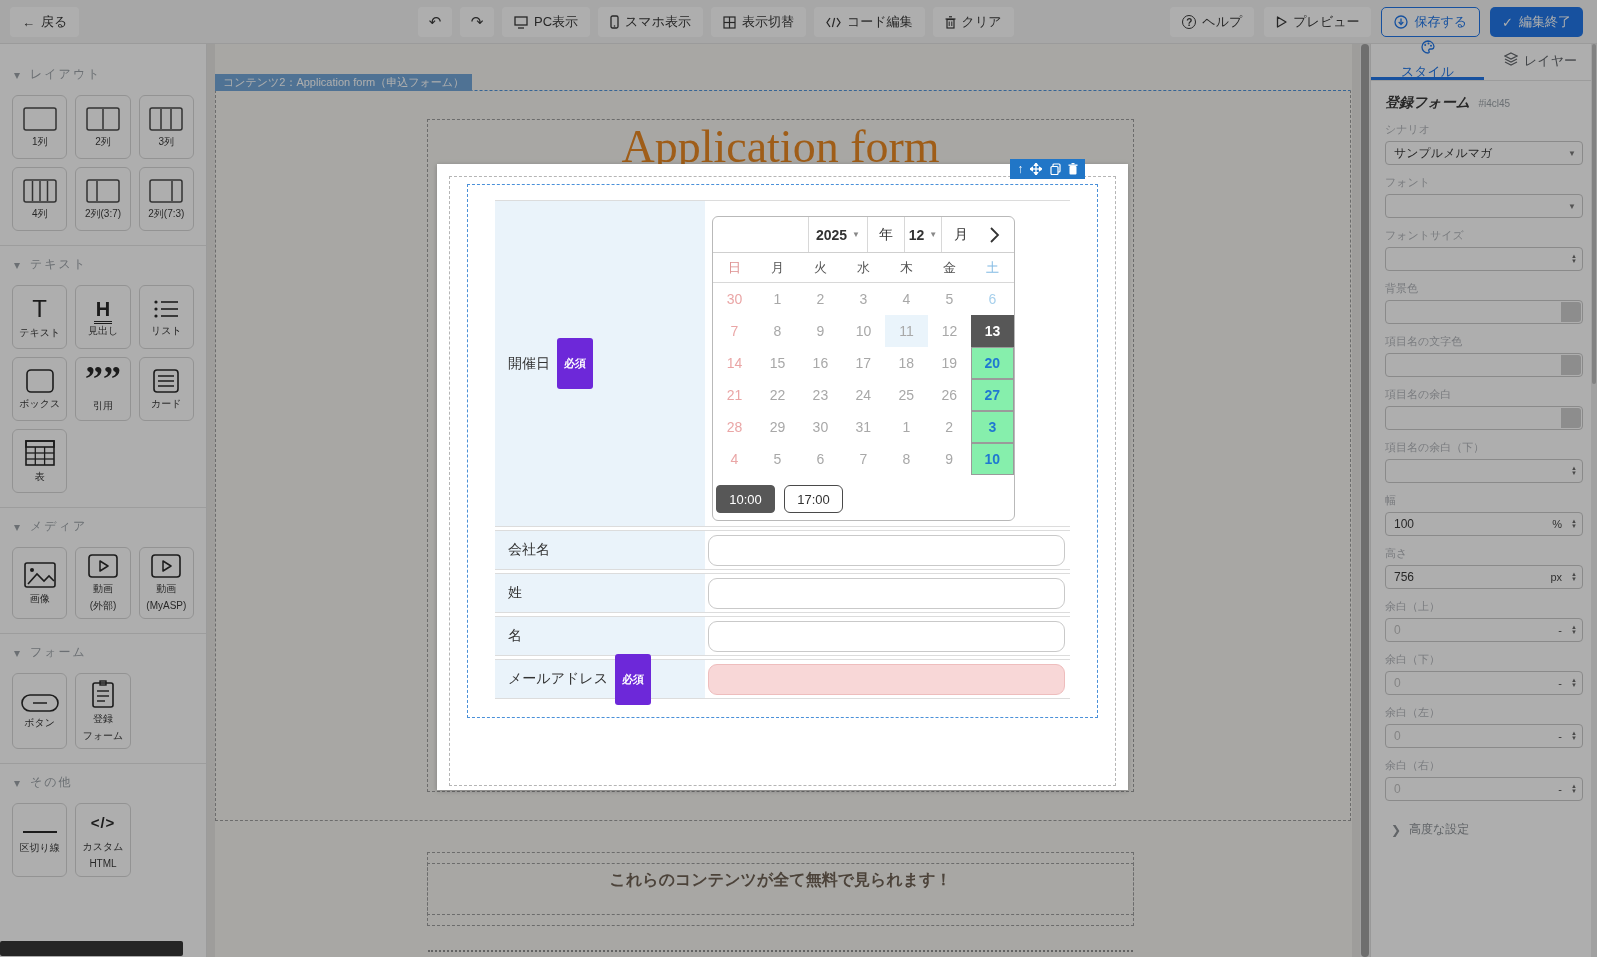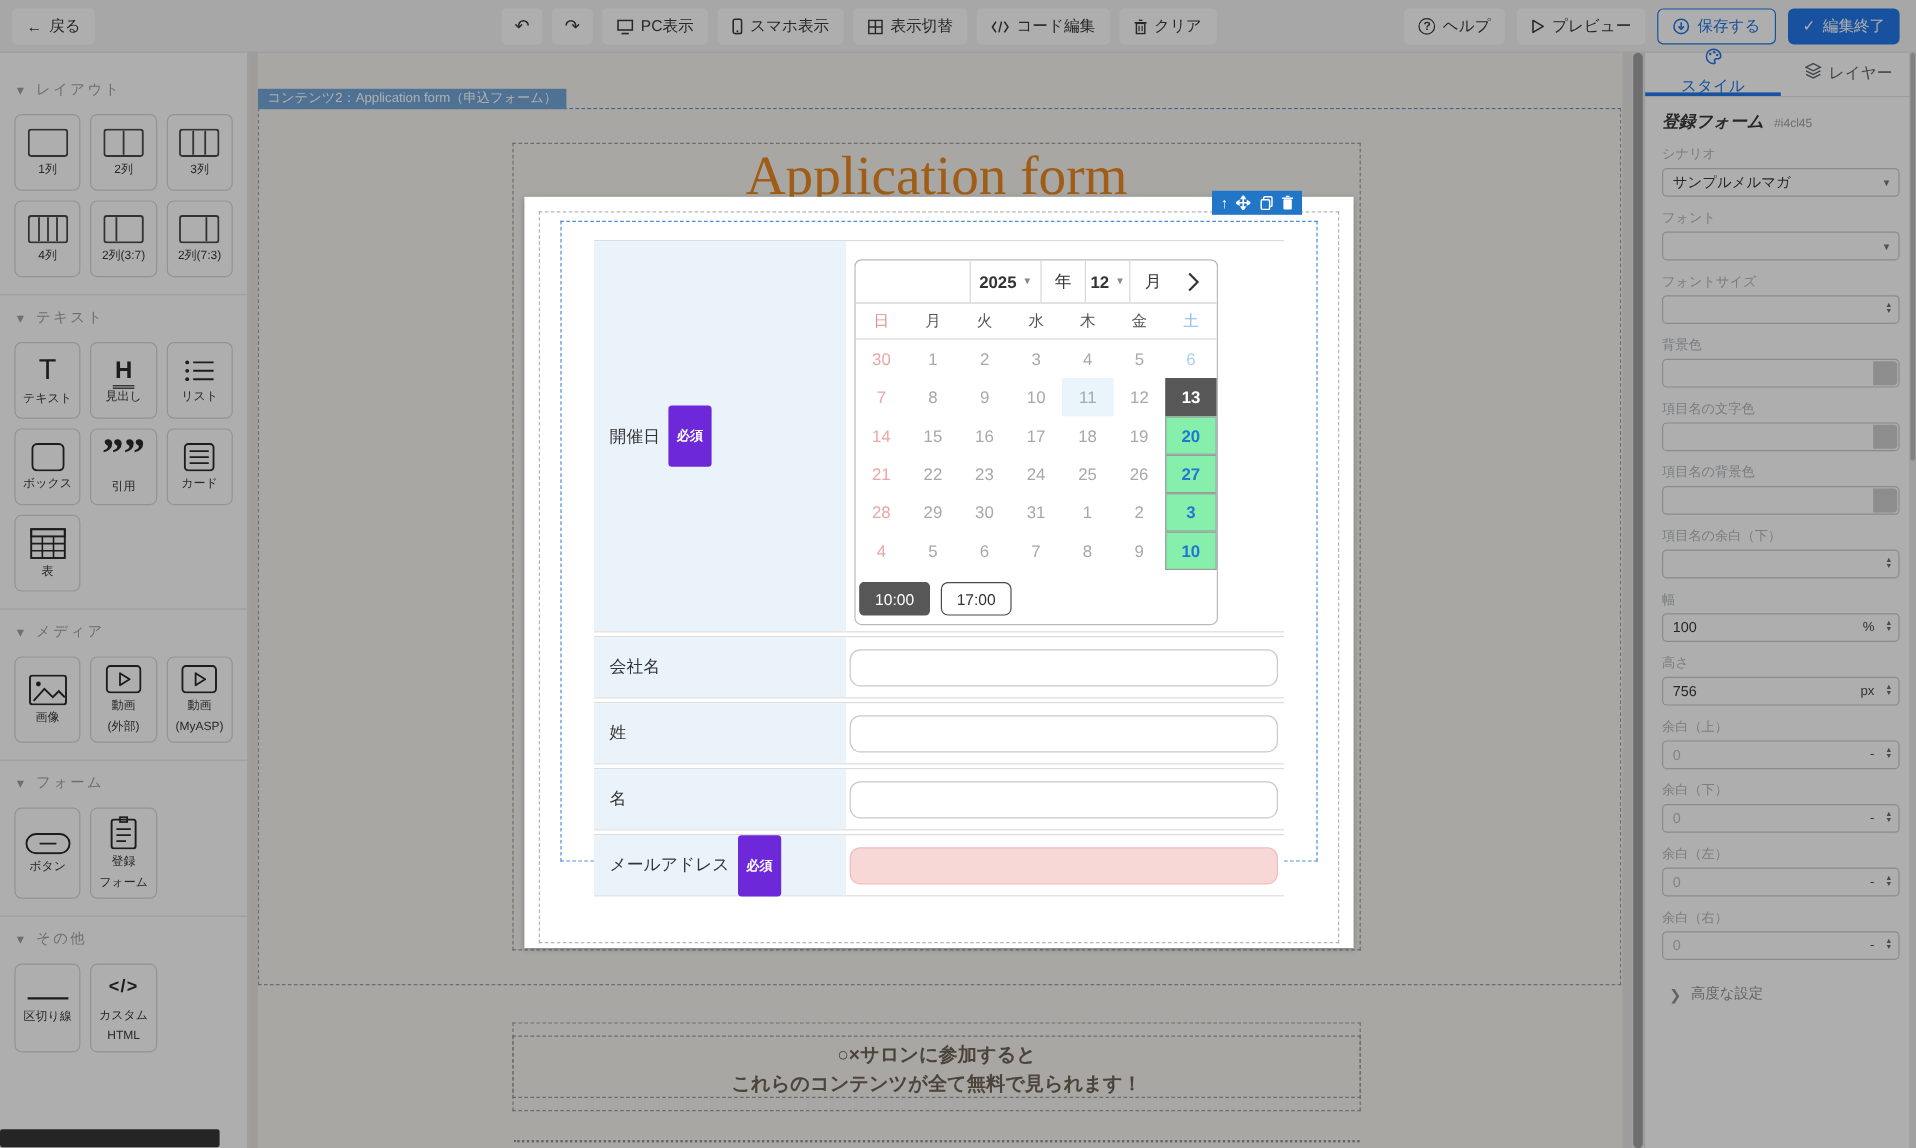--- a/index.html
+++ b/index.html
@@ -70,21 +70,21 @@
                z-index:40; box-shadow:0 0 0 2600px rgba(18,18,18,0.34), 0 1px 5px rgba(0,0,0,0.25); }
   .guide-gray { position:absolute; left:12px; top:12px; right:12px; bottom:4px; border:1px dashed #b5b5b5; }
   .guide-blue { position:absolute; left:30px; top:20px; width:631px; height:534px; border:1px dashed #4a90d9; }
   .mini-toolbar { position:absolute; left:573px; top:-5px; width:75px; height:20px; background:#2176c7;
                   display:flex; align-items:center; justify-content:space-evenly; z-index:5; }
   .mini-toolbar button { background:none; border:none; color:#fff; cursor:pointer; height:18px;
                          display:flex; align-items:center; font-size:12px; padding:0; }
 
   .form-table { position:absolute; left:58px; top:36px; width:575px; }
   .frow { display:flex; border-top:1px solid #dcdcdc; border-bottom:1px solid #dcdcdc; margin-bottom:3px;
-          height:52px; background:#fff; }
+          height:40px; background:#fff; }
   .frow.cal { height:327px; }
   .fl { width:210px; background:#eaf3fa; display:flex; align-items:center; gap:7px; padding-left:13px;
         font-size:14px; color:#333; flex-shrink:0; }
   .req { background:#6d28d9; color:#fff; font-size:11px; font-weight:bold; padding:18px 7px; border-radius:3px; }
   .fv { flex:1; display:flex; align-items:center; position:relative; }
   .tinput { height:31px; margin:0 5px 0 3px; flex:1; border:1px solid #c9c9c9; border-radius:9px; background:#fff; }
   .tinput.error { background:#f8d7d7; border-color:#eebdbd; }
 
   
   .calwrap { position:absolute; left:7px; top:15px; width:303px; height:305px; border:1px solid #b9b9b9;
@@ -465,21 +465,20 @@
   <main class="canvas">
     <div class="page"></div>
     <div class="content-badge">コンテンツ2：Application form（申込フォーム）</div>
     <div class="dash content2"></div>
     <div class="dash column"></div>
     <div class="page-title">Application form</div>
 
     <div class="dash footer-outer"></div>
     <div class="dash footer-inner"></div>
     <div class="footer-text">
-      <div>○×サロンに参加すると</div>
       <div>これらのコンテンツが全て無料で見られます！</div>
     </div>
     <div class="dotline"></div>
 
     <section class="form-card">
       <div class="mini-toolbar" id="mini-toolbar">
           <button>
             <span style="font-size:12px;">↑</span>
           </button>
           <button>
@@ -694,21 +693,21 @@
             </span>
           </div>
           <div class="f-label">背景色</div>
           <div class="f-ctrl">
             <span class="swatch"></span>
           </div>
           <div class="f-label">項目名の文字色</div>
           <div class="f-ctrl">
             <span class="swatch"></span>
           </div>
-          <div class="f-label">項目名の背景色</div>
+          <div class="f-label">項目名の余白</div>
           <div class="f-ctrl">
             <span class="swatch"></span>
           </div>
           <div class="f-label">項目名の余白（下）</div>
           <div class="f-ctrl">
             <span class="spin">
               <span>▲</span>
               <span>▼</span>
             </span>
           </div>

